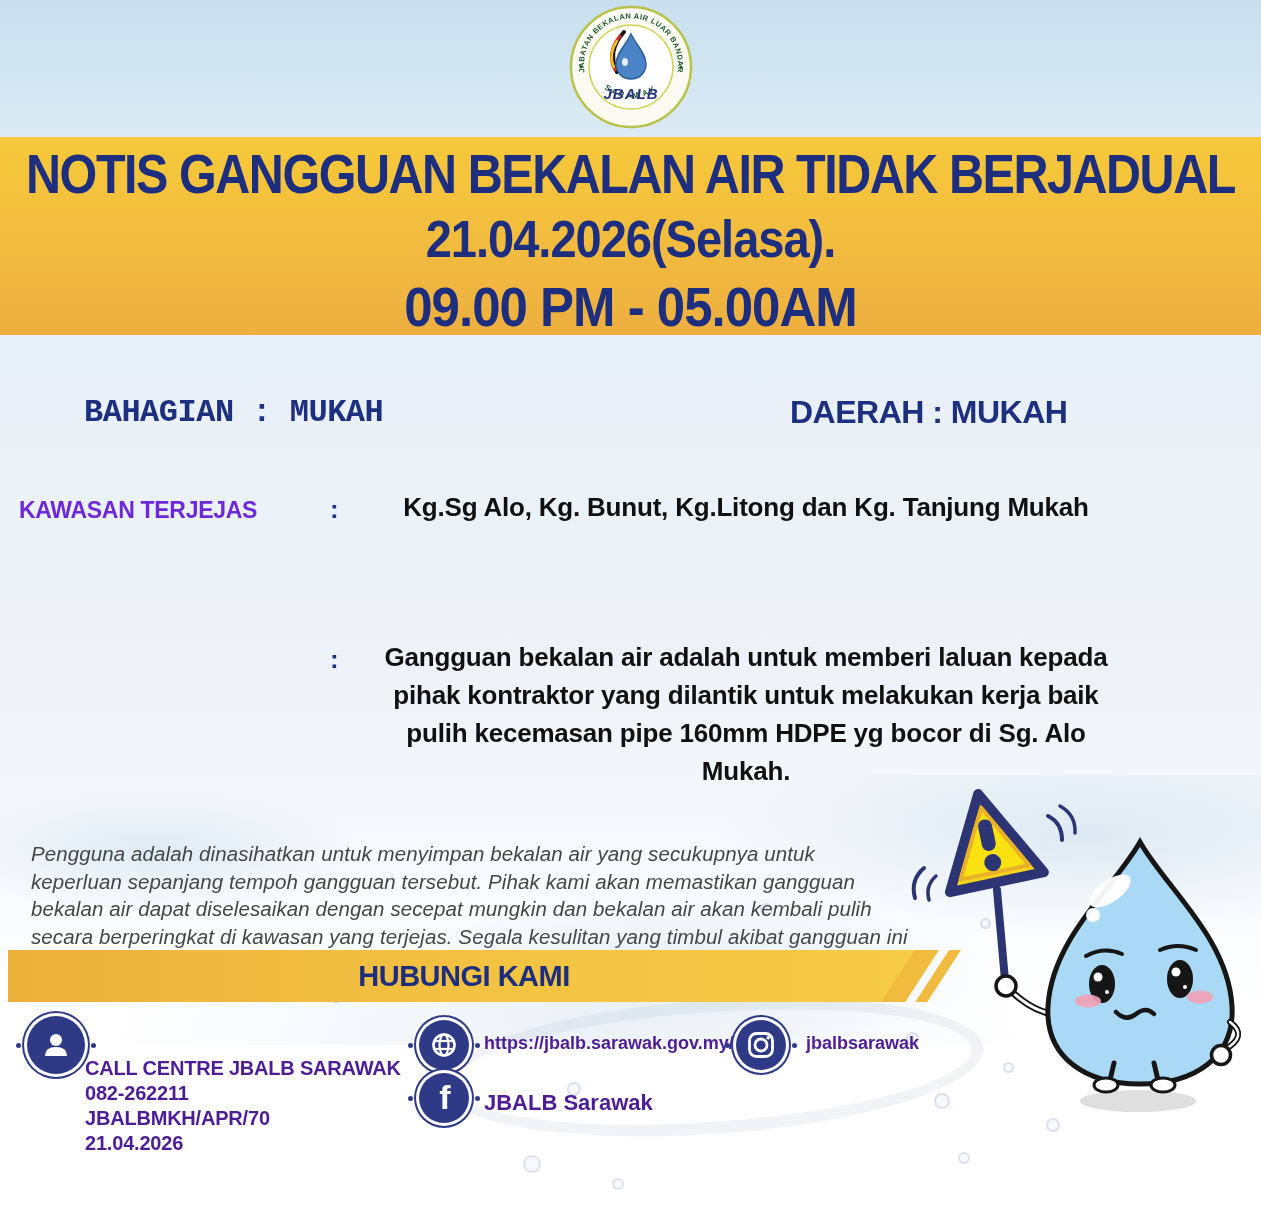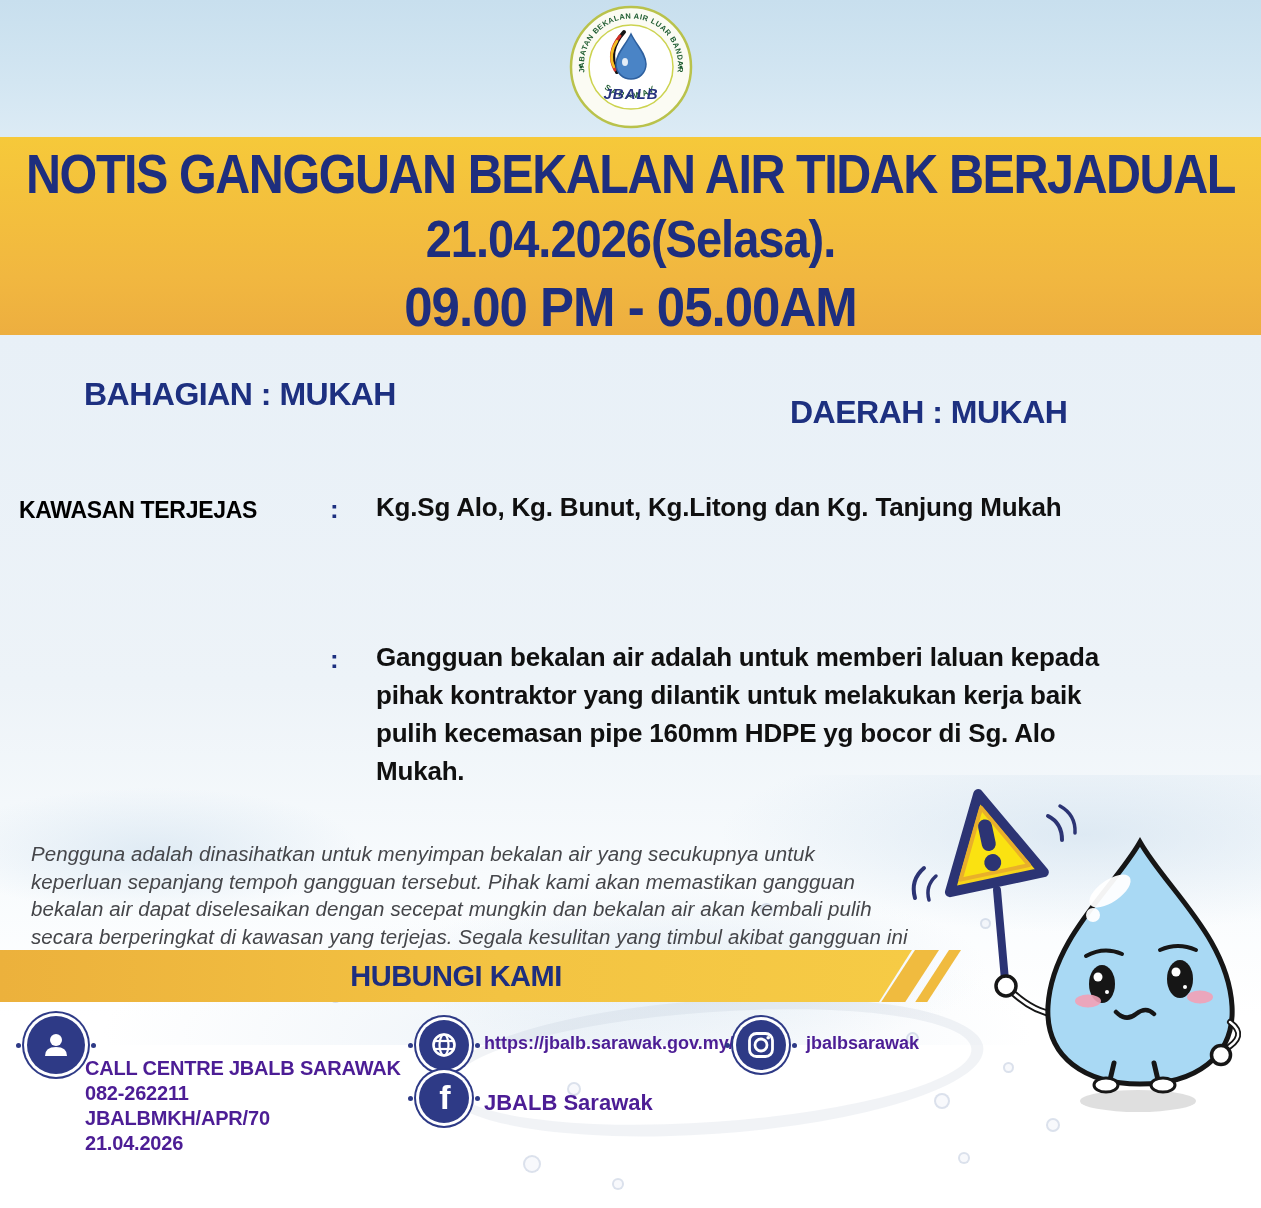--- a/index.html
+++ b/index.html
@@ -42,38 +42,38 @@
   .bb6{left:958px;top:1152px;width:8px;height:8px;}
   .bb7{left:1003px;top:1062px;width:7px;height:7px;}
   .bb8{left:1046px;top:1118px;width:10px;height:10px;}
   .bb9{left:760px;top:903px;width:9px;height:9px;}
   .bb10{left:980px;top:918px;width:7px;height:7px;}
   .bb11{left:330px;top:992px;width:7px;height:7px;}
 
   
   .region{position:absolute;font-weight:700;color:#1d3080;font-size:32px;
     letter-spacing:-0.5px;white-space:nowrap;}
-  .bahagian{left:84px;top:376px;}
+  .bahagian{left:84px;top:394px;font-family:Liberation Mono, monospace;}
   .daerah{left:790px;top:394px;}
 
   
-  .row-label{position:absolute;left:19px;font-weight:700;color:#000000;
+  .row-label{position:absolute;left:19px;font-weight:700;color:#6d28d9;
     font-size:23px;white-space:nowrap;letter-spacing:-0.3px;}
   .row-sep{position:absolute;left:330px;font-weight:700;color:#1d3080;font-size:26px;}
   .row-value{position:absolute;left:376px;width:740px;font-weight:700;color:#101010;
-    font-size:26px;line-height:38px;letter-spacing:-0.2px;}
+    font-size:26px;line-height:38px;letter-spacing:-0.2px;text-align:center;}
   .r1l{top:497px;} .r1s{top:494px;} .r1v{top:488px;}
   .r2l{top:647px;} .r2s{top:644px;} .r2v{top:638px;}
 
   
   .advisory{position:absolute;left:31px;top:840px;width:880px;margin:0;
     font-style:italic;font-size:20.5px;line-height:27.5px;color:#45464a;letter-spacing:0.1px;}
 
   
-  .gold-bar{position:absolute;left:0;top:950px;width:912px;height:52px;
+  .gold-bar{position:absolute;left:8px;top:950px;width:912px;height:52px;
     background:linear-gradient(90deg,#ecb13c 0%,#f3c342 55%,#f6cb45 100%);
     clip-path:polygon(0 0,100% 0,calc(100% - 33px) 100%,0 100%);}
   .gold-bar span{display:block;width:100%;text-align:center;line-height:52px;
     font-weight:700;font-size:29px;color:#1e2e7e;letter-spacing:-0.5px;}
   .stripe{position:absolute;top:950px;height:52px;background:#f0bb3f;
     transform:skewX(-33deg);transform-origin:0 0;}
   .s1{left:915px;width:24px;} .s2{left:949px;width:12px;}
 
   
   .contact-icon{position:absolute;border-radius:50%;background:#2e3a86;

